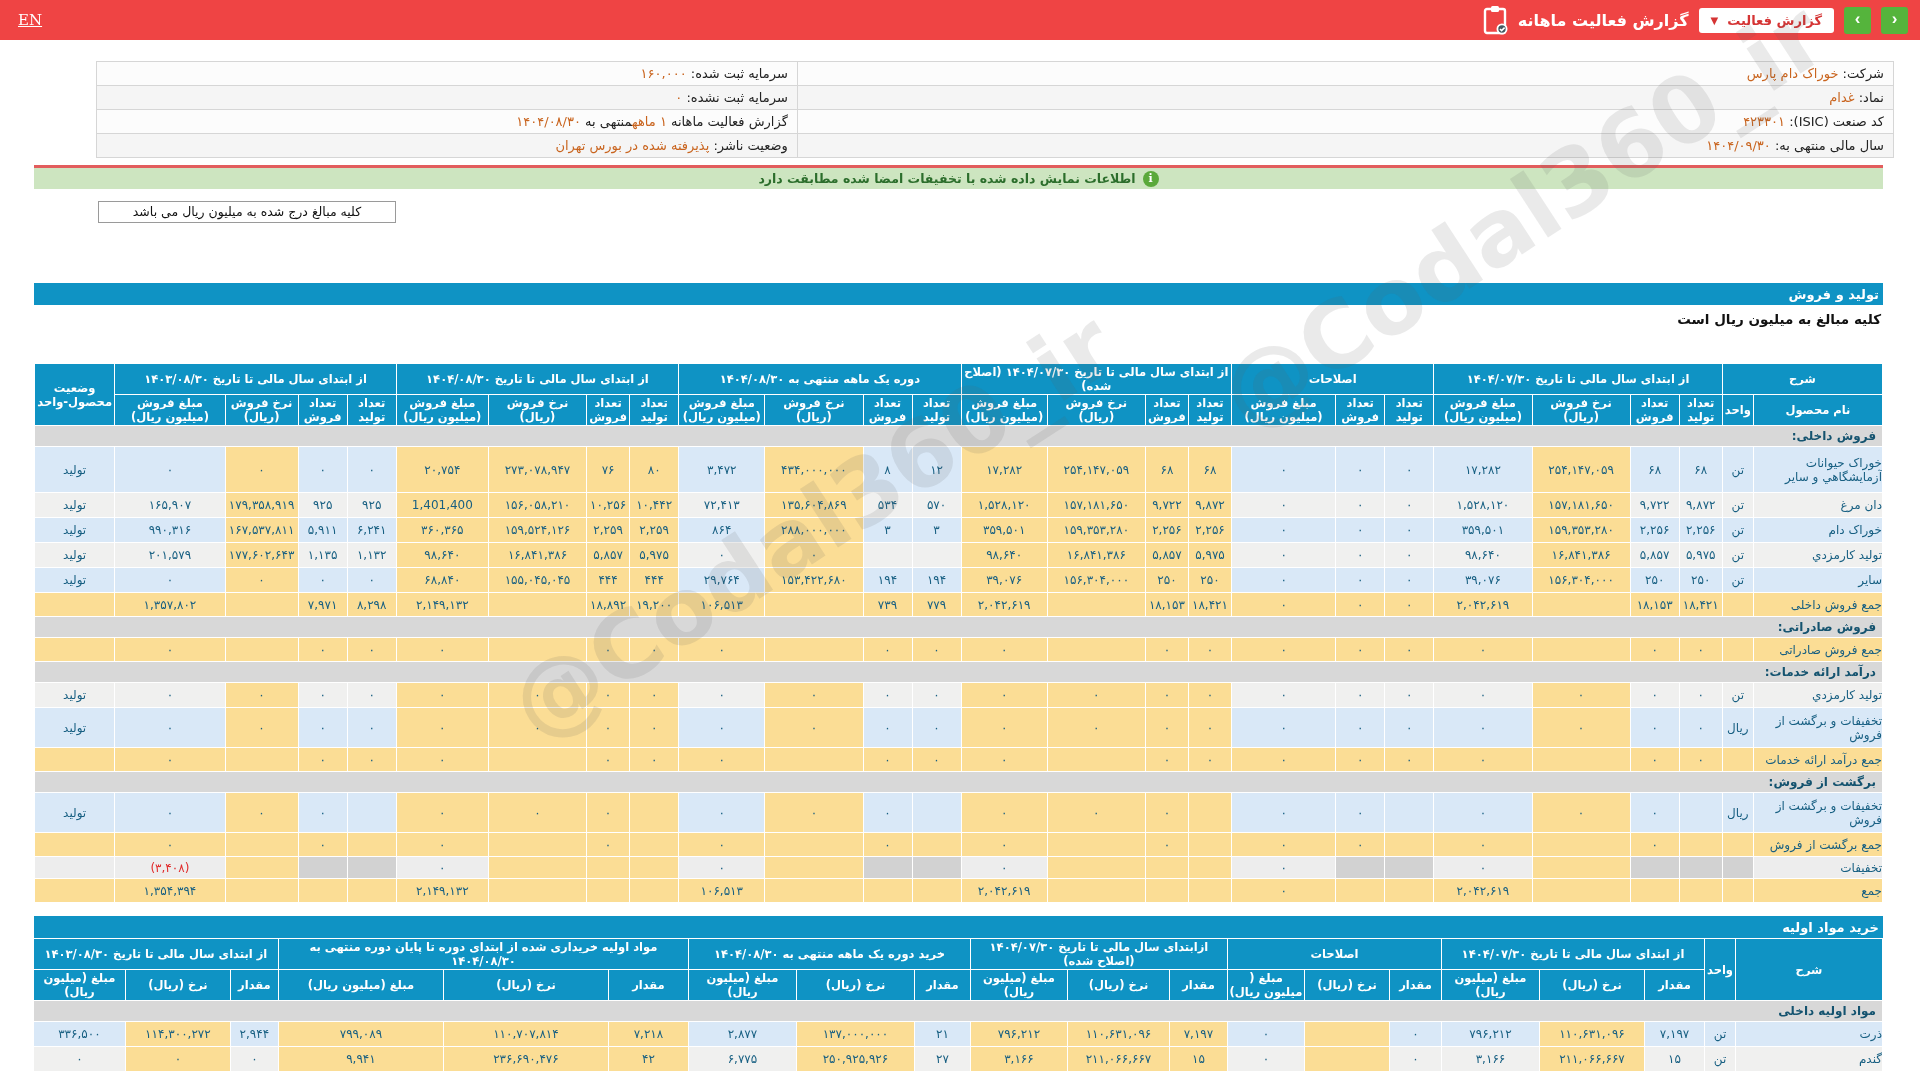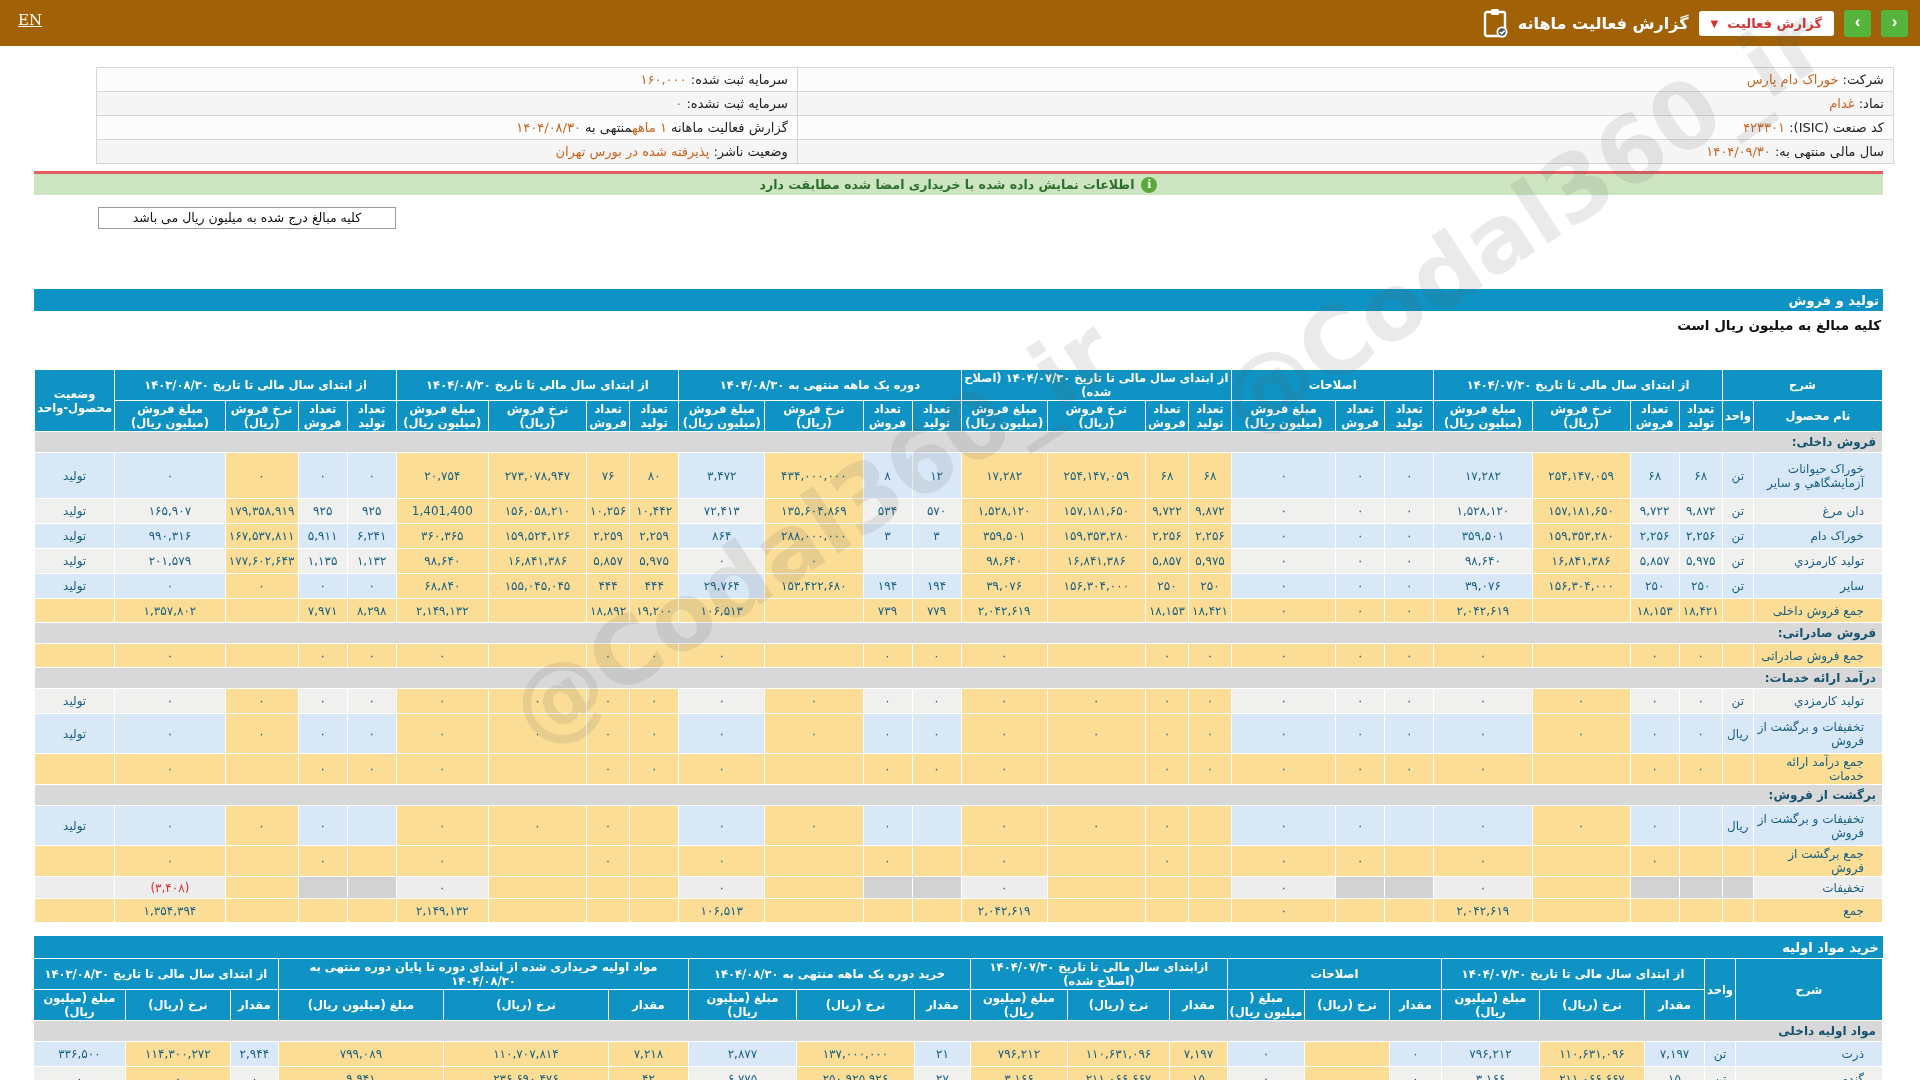--- a/index.html
+++ b/index.html
@@ -1,19 +1,19 @@
 <!DOCTYPE html>
 <html dir="rtl" lang="fa"><head>
 <meta charset="utf-8">
 <style>
   * { box-sizing: border-box; margin: 0; padding: 0; }
   html,body { width:1920px; height:1080px; overflow:hidden; background:#fff;
     font-family:"DejaVu Sans", sans-serif; }
   
-  .topbar { position:relative; height:46px; background:#a16207; }
+  .topbar { position:relative; height:40px; background:#ef4444; }
   .en-link { position:absolute; left:18px; top:11px; color:#fff; font-size:15px;
     font-family:"DejaVu Serif", serif; text-decoration:underline; cursor:pointer; }
   .topbar-right { position:absolute; right:12px; top:0; height:100%;
     display:flex; flex-direction:row-reverse; align-items:center; gap:10px; }
   .report-title { color:#fff; font-size:16px; font-weight:bold; }
   .dd-btn { background:#fff; color:#d53434; border:none; border-radius:3px;
     padding:5px 12px; font-size:13px; font-weight:bold; display:flex; align-items:center;
     gap:9px; cursor:pointer; font-family:inherit; }
   .dd-caret { font-size:10px; }
   .nav-btn { width:27px; height:27px; background:#55b43c; border:none; border-radius:3px;
@@ -52,21 +52,21 @@
   .secbar2 { margin-top:13px; }
   
   table.grid { table-layout:fixed; border-collapse:collapse; width:1849px; direction:rtl; }
   .grid th { background:#0f93c4; color:#fff; font-size:11.5px; font-weight:bold;
     border:1px solid rgba(255,255,255,.5); padding:1px 1px; text-align:center;
     vertical-align:middle; overflow:hidden; }
   .grid tr.h1 th { height:23px; }
   .grid tr.h2 th { height:30px; }
   .grid td { border:1px solid #fff; font-size:12px; color:#175f82; text-align:center;
     vertical-align:middle; padding:1px 2px; overflow:hidden; height:25px; }
-  .grid .c-name { text-align:right; padding-right:18px; }
+  .grid .c-name { text-align:right; padding-right:0; }
   .row-group td { background:#d8d8d8; font-weight:bold; text-align:right; height:21px;
     padding-right:6px; color:#14536f; }
   .stripe-b td { background:#d9e8f7; }
   .stripe-g td { background:#f0f0ef; }
   .grid td.rate, .grid td.hl { background:#fbdd95; }
   .row-total td { background:#fbdd95; height:24px; }
   .row-discount td { background:#d2d2d2; height:22px; }
   .row-discount td.filled, .row-discount td.c-name, .row-discount td.c-status { background:#ededed; }
   .grid td.neg { color:#e02b2b; }
   
@@ -117,21 +117,21 @@
       <tr>
         <td class="cell-r"><span class="seg-l">سال مالی منتهی به:  </span><span class="seg-v">۱۴۰۴/۰۹/۳۰</span></td>
         <td class="cell-l"><span class="seg-l">وضعیت ناشر:  </span><span class="seg-v">پذیرفته شده در بورس تهران</span></td>
       </tr>
     </tbody>
 </table>
 
 <div class="redline"></div>
 <div class="banner">
   <span class="info-circle">i</span>
-  <span>اطلاعات نمایش داده شده با خریداری امضا شده مطابقت دارد</span>
+  <span>اطلاعات نمایش داده شده با تخفیفات امضا شده مطابقت دارد</span>
 </div>
 
 <div class="note-row">
   <div class="note-box">کلیه مبالغ درج شده به میلیون ریال می باشد</div>
 </div>
 
 <div class="main">
   <div class="wm" id="wm1">@Codal360_ir</div>
   <div class="wm" id="wm2">@Codal360_ir</div>
 

